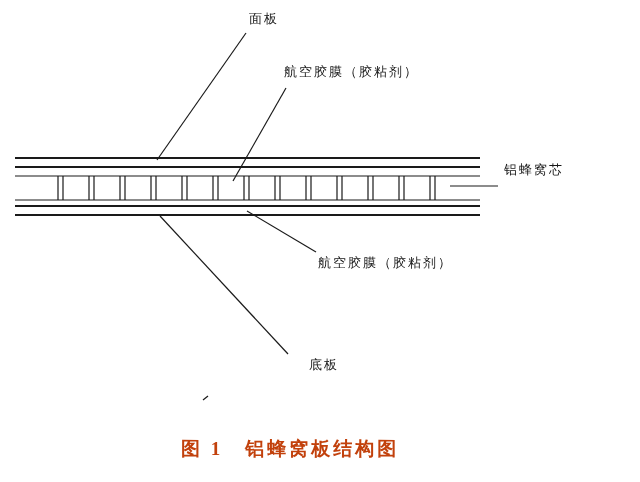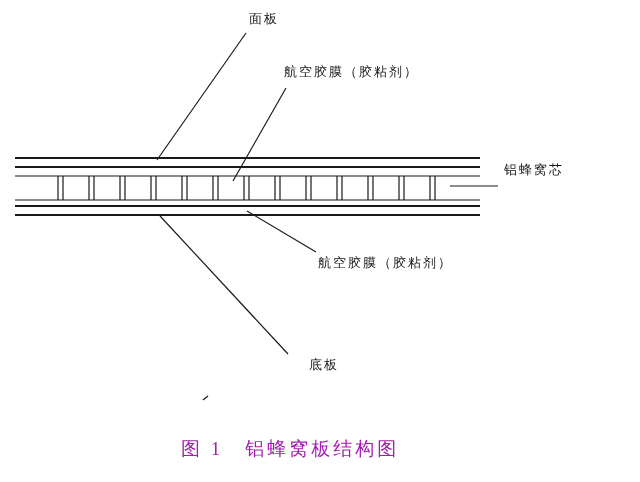--- a/index.html
+++ b/index.html
@@ -23,24 +23,24 @@
     letter-spacing: 2px;
     white-space: nowrap;
     line-height: 1.2;
   }
   .caption {
     position: absolute;
     left: 0;
     right: 60px;
     top: 436px;
     text-align: center;
-    font-weight: normal;
+    font-weight: bold;
     font-size: 19px;
     letter-spacing: 3px;
-    color: #a21caf;
+    color: #c2410c;
   }
   .watermark {
     position: absolute;
     right: 4px;
     bottom: 2px;
     font-size: 16px;
     color: #8e8e8e;
     letter-spacing: 1px;
     font-family: "Liberation Sans", "DejaVu Sans", sans-serif;
   }

